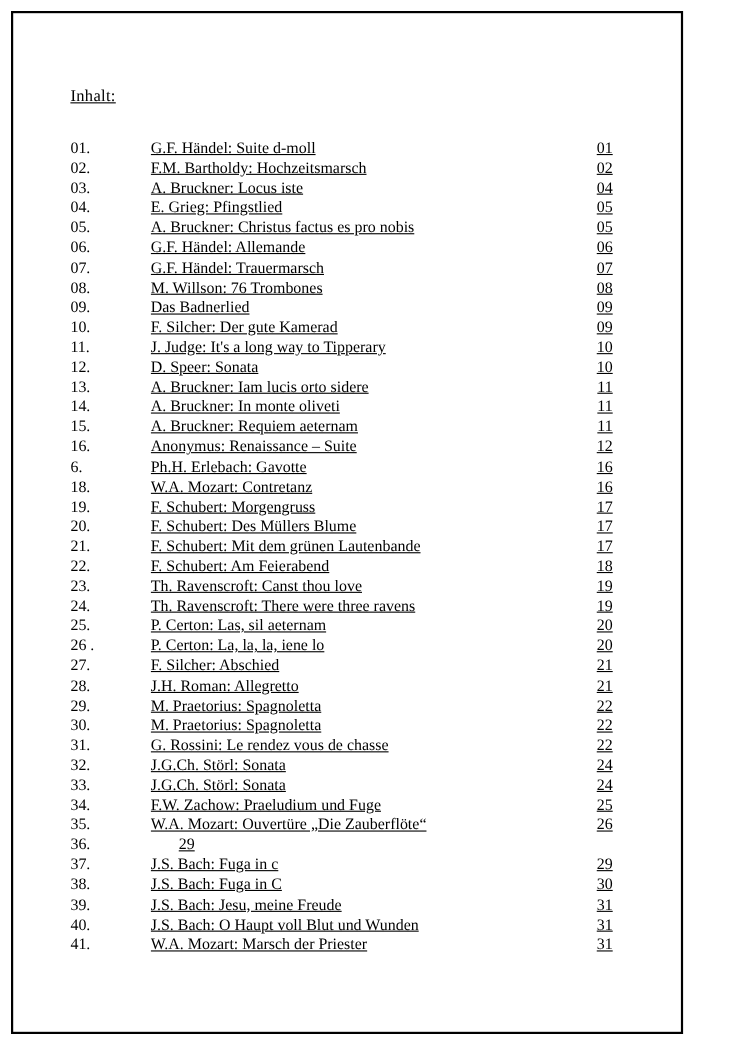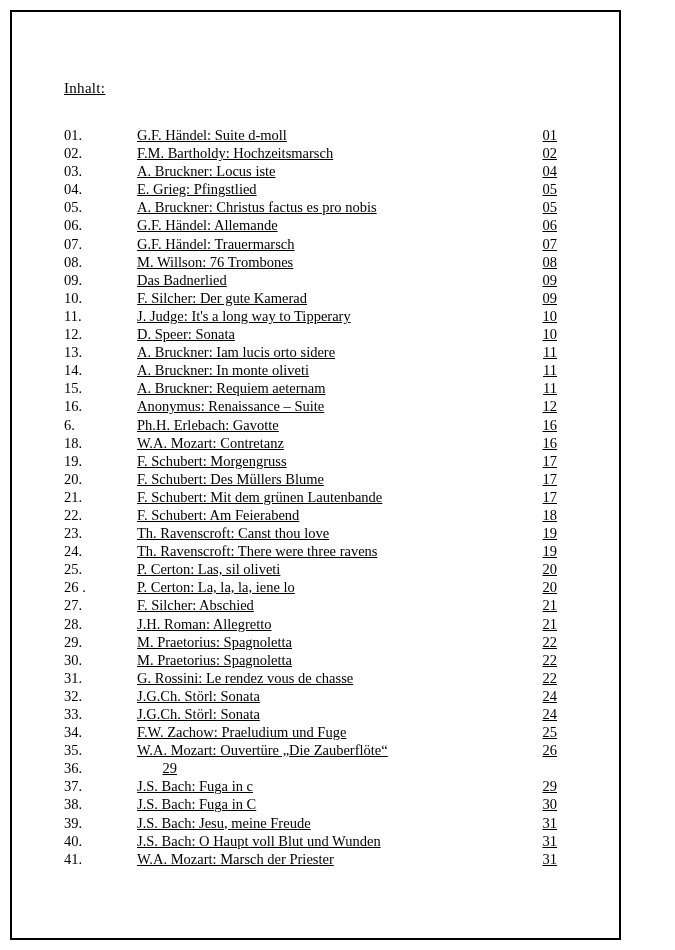--- a/index.html
+++ b/index.html
@@ -184,21 +184,21 @@
           <span class="toc-title">Th. Ravenscroft: Canst thou love</span>
           <span class="toc-page">19</span>
         </div>
         <div class="toc-row">
           <span class="toc-no">24.</span>
           <span class="toc-title">Th. Ravenscroft: There were three ravens</span>
           <span class="toc-page">19</span>
         </div>
         <div class="toc-row">
           <span class="toc-no">25.</span>
-          <span class="toc-title">P. Certon: Las, sil oliveti</span>
+          <span class="toc-title">P. Certon: Las, sil aeternam</span>
           <span class="toc-page">20</span>
         </div>
         <div class="toc-row">
           <span class="toc-no">26 .</span>
           <span class="toc-title">P. Certon: La, la, la, iene lo</span>
           <span class="toc-page">20</span>
         </div>
         <div class="toc-row">
           <span class="toc-no">27.</span>
           <span class="toc-title">F. Silcher: Abschied</span>

